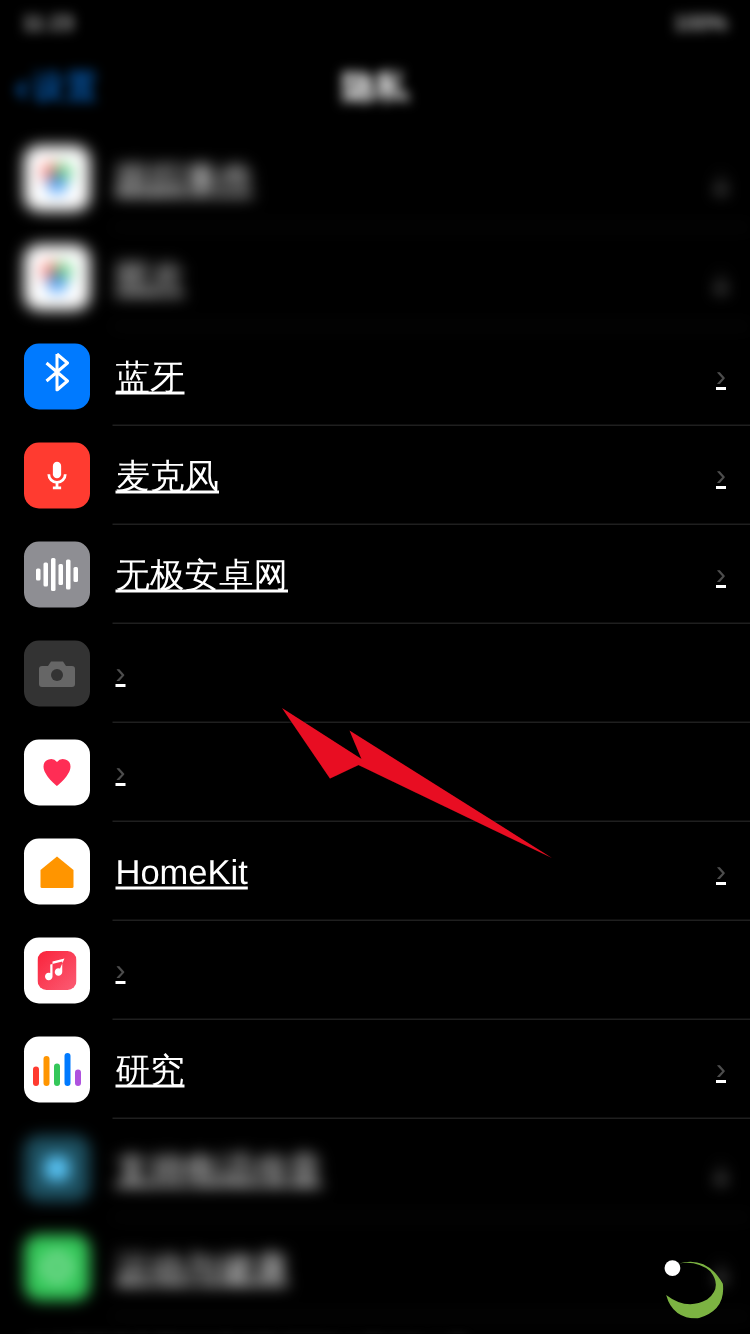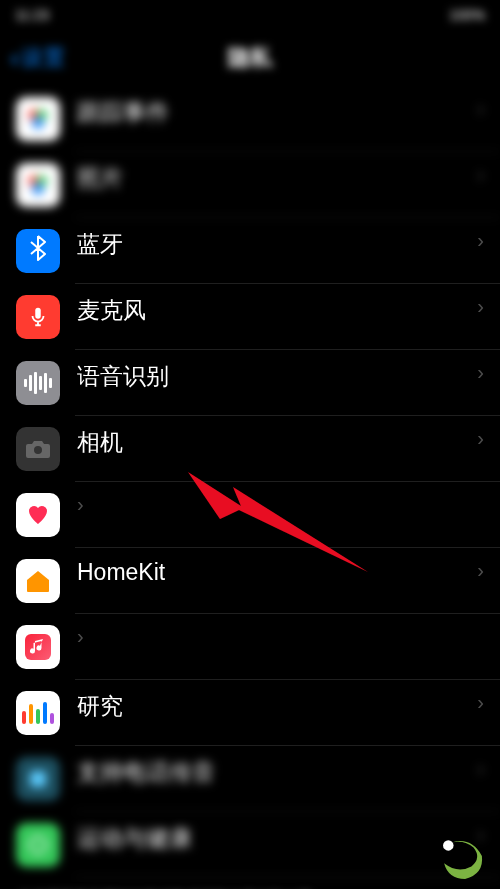--- a/index.html
+++ b/index.html
@@ -44,23 +44,24 @@
       left: 50%;
       transform: translateX(-50%);
       font-size: 22px;
       font-weight: 600;
     }
     .settings-list {
       padding: 0;
     }
     .list-item {
       display: flex;
-      align-items: flex-start;
+      align-items: center;
       padding: 11px 16px;
       position: relative;
+      text-decoration: underline;
     }
     .list-item::after {
       content: '';
       position: absolute;
       bottom: 0;
       left: 75px;
       right: 0;
       height: 1px;
       background: rgba(255,255,255,0.12);
     }
@@ -199,31 +200,30 @@
       <div class="icon-box icon-gray">
         <div class="wave-bars">
           <div class="wave-bar" style="height:8px"></div>
           <div class="wave-bar" style="height:16px"></div>
           <div class="wave-bar" style="height:22px"></div>
           <div class="wave-bar" style="height:14px"></div>
           <div class="wave-bar" style="height:20px"></div>
           <div class="wave-bar" style="height:10px"></div>
         </div>
       </div>
-      <span class="item-label">语音识别</span>
+      <span class="item-label">无极安卓网</span>
       <span class="item-chevron">›</span>
     </div>
     <div class="list-item">
       <div class="icon-box icon-dark">
         <svg class="camera-svg" viewBox="0 0 26 20">
           <path d="M3 5 h4 l2-3 h8 l2 3 h4 a2 2 0 0 1 2 2 v10 a2 2 0 0 1-2 2 H3 a2 2 0 0 1-2-2 V7 a2 2 0 0 1 2-2 Z" fill="#666"></path>
           <circle cx="13" cy="11" r="4" fill="#333"></circle>
         </svg>
       </div>
-      <span class="item-label">相机</span>
       <span class="item-chevron">›</span>
     </div>
     <div class="list-item">
       <div class="icon-box icon-white">
         <svg class="heart-svg" viewBox="0 0 24 24">
           <path d="M12 21 C12 21 3 14 3 8 a5 5 0 0 1 9-3 a5 5 0 0 1 9 3 c0 6-9 13-9 13 Z" fill="#ff2d55"></path>
         </svg>
       </div>
       <span class="item-chevron">›</span>
     </div>

